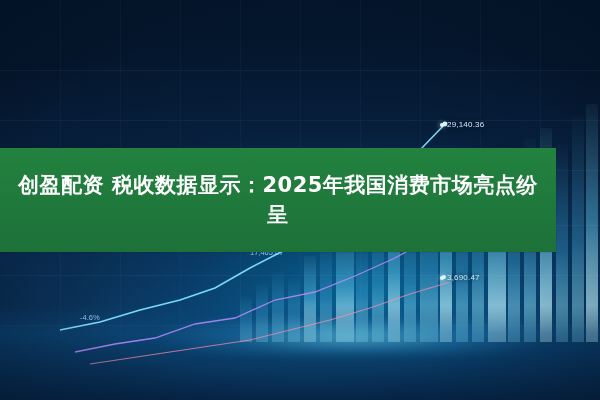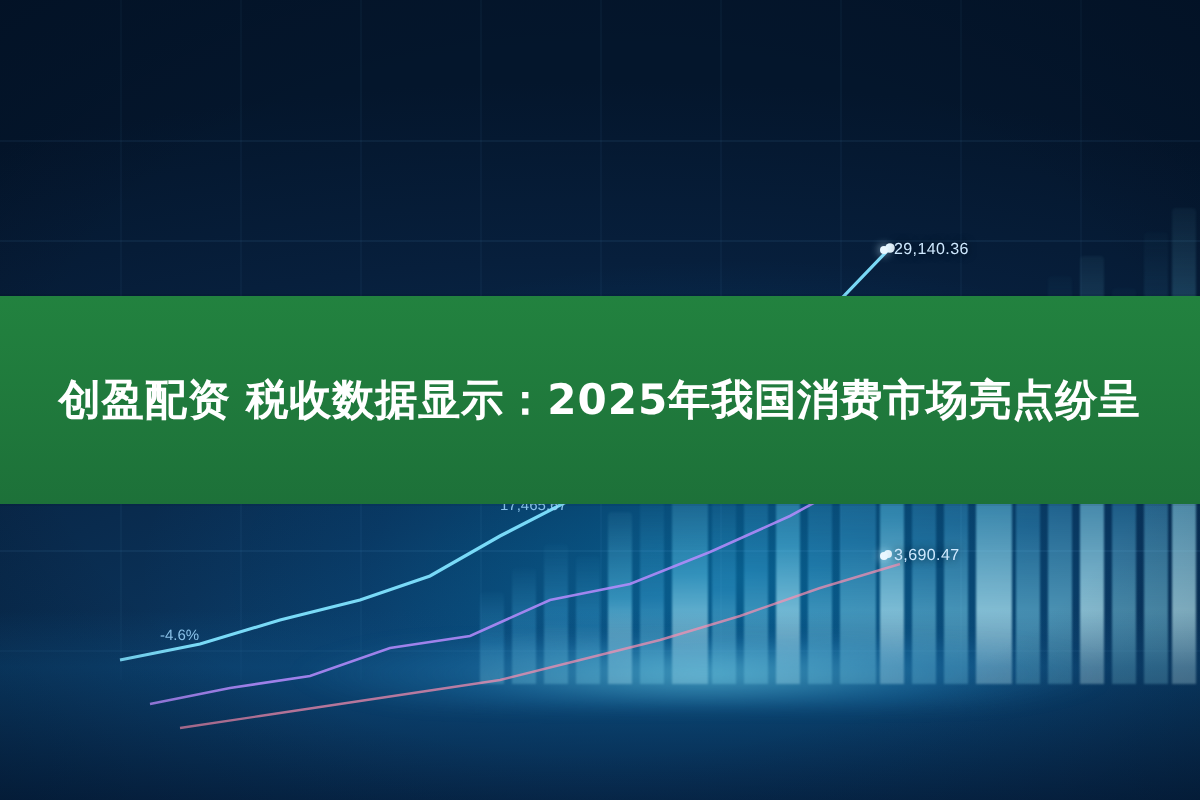--- a/index.html
+++ b/index.html
@@ -52,21 +52,21 @@
   }
   .pct{
     position:absolute;font-size:7.5px;color:#9fd8ff;opacity:.85;white-space:nowrap;
   }
   .pcbox{
     position:absolute;font-size:7px;color:#ffd98a;background:rgba(255,200,90,0.10);
     border:1px solid rgba(255,200,90,0.45);padding:1px 3px;border-radius:2px;white-space:nowrap;
   }
   
   .band{
-    position:absolute;left:0;top:148px;width:600px;height:104px;
+    position:absolute;left:0;top:148px;width:556px;height:104px;
     background:#1f7a3f;
     background:linear-gradient(180deg,#22823f 0%,#1d7139 100%);
     display:flex;align-items:center;justify-content:center;
     box-shadow:0 0 0 1px rgba(0,0,0,0.06);
   }
   .band-text{
     color:#ffffff;font-size:21px;font-weight:bold;line-height:1.45;
     text-align:center;padding:0 12px;letter-spacing:0.5px;
     font-family:"DejaVu Sans","Liberation Sans",sans-serif;
   }

